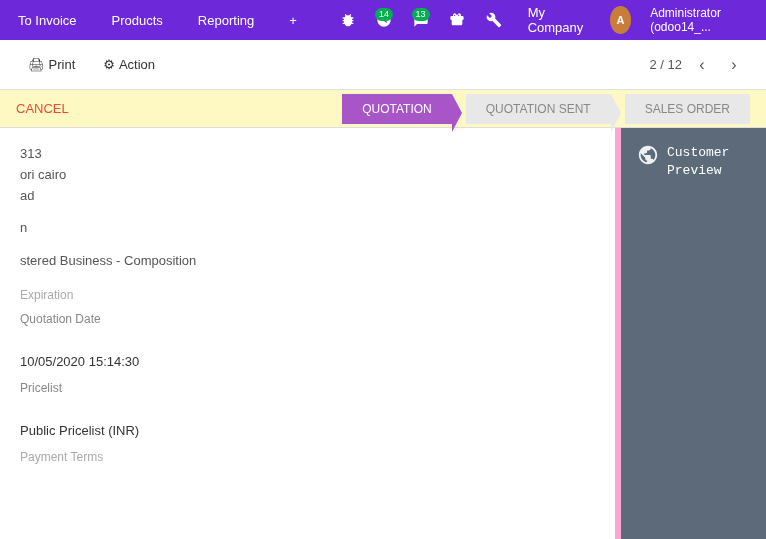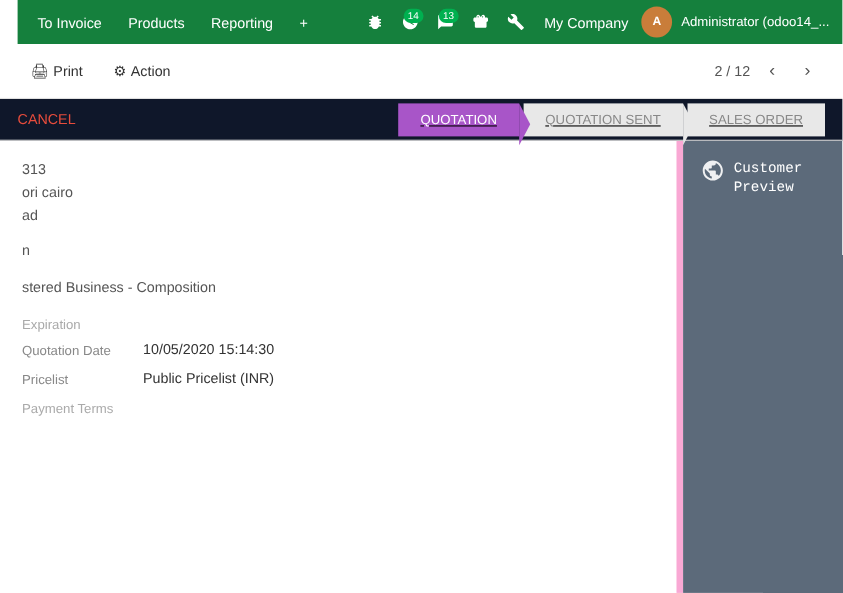--- a/index.html
+++ b/index.html
@@ -1,27 +1,26 @@
 <!DOCTYPE html>
 <html><head>
   <meta charset="utf-8">
   <style>
     * { margin: 0; padding: 0; box-sizing: border-box; }
     body { font-family: Arial, sans-serif; font-size: 13px; background: #fff; width: 766px; height: 539px; overflow: hidden; }
 
     
     .top-nav {
-      background: #15803d;
+      background: #6d28d9;
       color: #fff;
       height: 40px;
       display: flex;
       align-items: center;
       padding: 0 8px;
-      gap: 4px;
-      margin-left: 16px;
+      gap: 15px;
     }
     .nav-item {
       color: #fff;
       padding: 6px 10px;
       cursor: pointer;
       font-size: 13px;
       white-space: nowrap;
     }
     .nav-sep { flex: 1; }
     .nav-icon {
@@ -65,34 +64,34 @@
     }
     .pagination { font-size: 13px; color: #555; }
     .nav-arrow {
       width: 24px; height: 24px; cursor: pointer;
       display: flex; align-items: center; justify-content: center;
       color: #555; font-size: 16px; border-radius: 3px;
     }
 
     
     .status-bar {
-      background: #0f172a;
+      background: #fef9c3;
       border-bottom: 1px solid #ddd;
       height: 38px;
       display: flex;
       align-items: center;
       padding: 0 16px;
       gap: 0;
     }
     .cancel-btn {
       color: #e74c3c; font-size: 13px; cursor: pointer; margin-right: auto;
       font-weight: 500;
     }
     .status-steps {
-      display: flex; align-items: center; gap: 2px; text-decoration: underline;
+      display: flex; align-items: center; gap: 12px;
     }
     .step {
       padding: 8px 20px;
       font-size: 12px; font-weight: 500;
       color: #888;
       background: #e8e8e8;
       position: relative;
       cursor: pointer;
     }
     .step.active {
@@ -123,21 +122,21 @@
     .left-panel {
       flex: 1;
       padding: 16px 20px;
       overflow-y: auto;
       border-right: 6px solid #f9a8d4;
     }
     .address-block { margin-bottom: 12px; }
     .address-line { color: #555; font-size: 13px; line-height: 1.6; }
     .field-row {
       display: flex; align-items: flex-start;
-      margin-bottom: 10px; gap: 0;
+      margin-bottom: 10px; gap: 28px; flex-direction: column;
     }
     .field-label { color: #888; font-size: 12px; min-width: 110px; padding-top: 2px; }
     .field-value { color: #333; font-size: 13px; }
     .field-label-muted { color: #aaa; font-size: 12px; }
     .expiration-header { font-size: 12px; color: #aaa; margin-bottom: 8px; }
 
     
     .right-panel {
       width: 145px;
       min-width: 145px;

